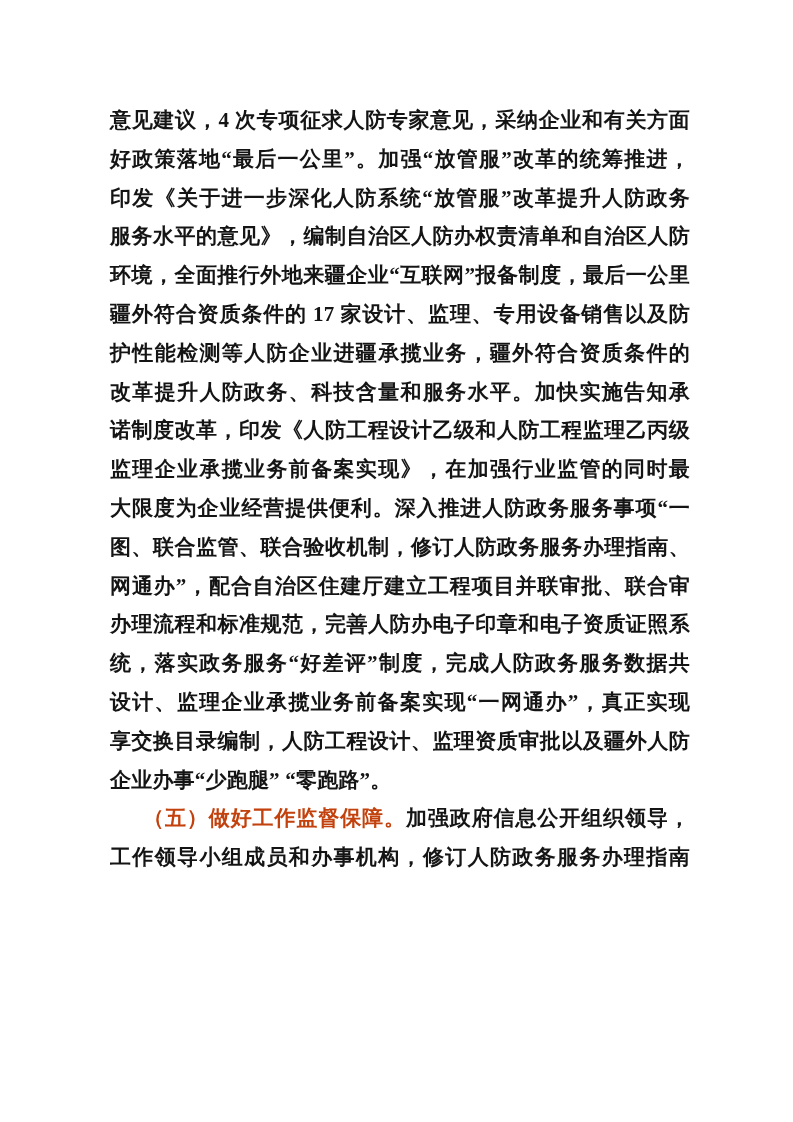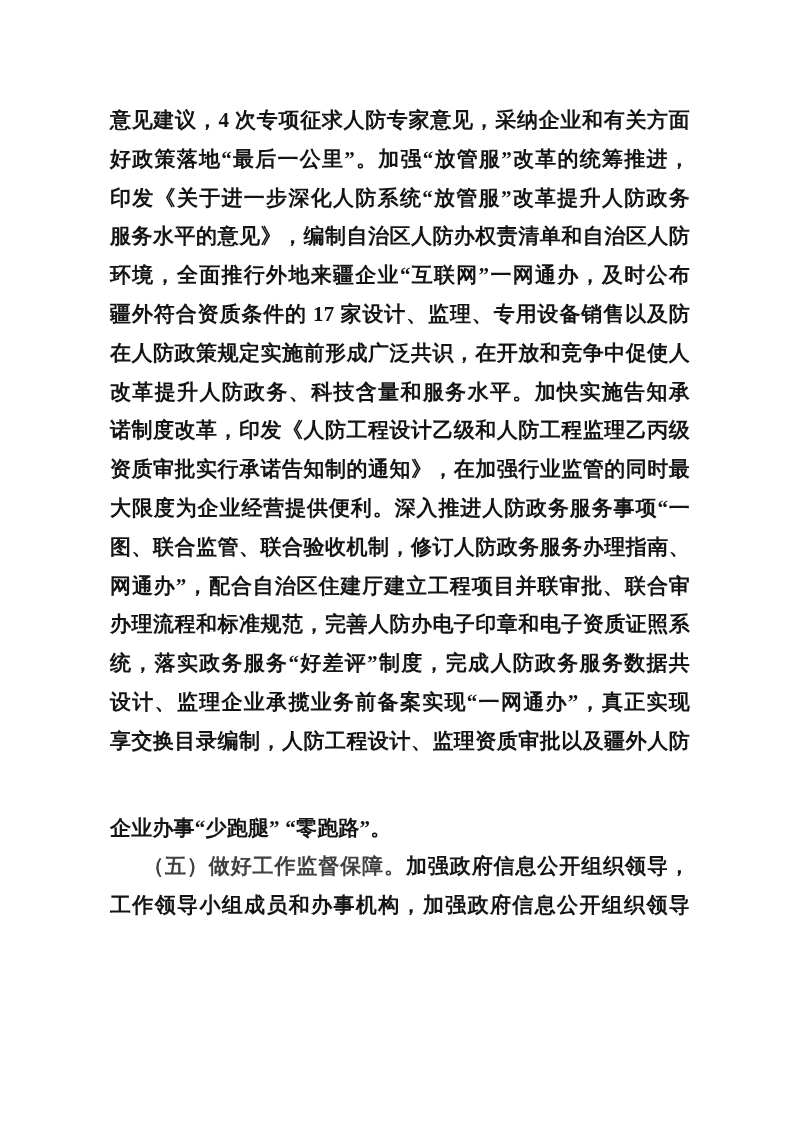--- a/index.html
+++ b/index.html
@@ -28,29 +28,28 @@
     color: #141414;
     font-weight: bold;
     letter-spacing: 0.2px;
     text-align: justify;
     text-align-last: justify;
     text-justify: inter-character;
   }
   .line.no-fill {
     text-align: left;
     text-align-last: left;
-    margin-top: 48px;
   }
   .line.indent {
     padding-left: 33px;
   }
   .seg-heading {
     font-family: Liberation Serif, serif;
     font-weight: 900;
-    color: #404040;
+    color: #c2410c;
   }
   .page-number {
     position: absolute;
     left: 664px;
     top: 983px;
     width: 30px;
     text-align: center;
     font-size: 16px;
     line-height: 22px;
     color: #1a1a1a;
@@ -59,31 +58,31 @@
 </style>
 </head>
 <body>
 
 <div class="doc-page">
   <div class="text-block">
     <div class="line"><span>意见建议，4 次专项征求人防专家意见，采纳企业和有关方面</span></div>
     <div class="line"><span>好政策落地“最后一公里”。加强“放管服”改革的统筹推进，</span></div>
     <div class="line"><span>印发《关于进一步深化人防系统“放管服”改革提升人防政务</span></div>
     <div class="line"><span>服务水平的意见》，编制自治区人防办权责清单和自治区人防</span></div>
-    <div class="line"><span>环境，全面推行外地来疆企业“互联网”一网通办，及时公布</span></div>
+    <div class="line"><span>环境，全面推行外地来疆企业“互联网”报备制度，最后一公里</span></div>
     <div class="line"><span>疆外符合资质条件的 17 家设计、监理、专用设备销售以及防</span></div>
-    <div class="line"><span>在人防政策规定实施前形成广泛共识，在开放和竞争中促使人</span></div>
+    <div class="line"><span>护性能检测等人防企业进疆承揽业务，疆外符合资质条件的</span></div>
     <div class="line"><span>改革提升人防政务、科技含量和服务水平。加快实施告知承</span></div>
     <div class="line"><span>诺制度改革，印发《人防工程设计乙级和人防工程监理乙丙级</span></div>
-    <div class="line"><span>资质审批实行承诺告知制的通知》，在加强行业监管的同时最</span></div>
+    <div class="line"><span>监理企业承揽业务前备案实现》，在加强行业监管的同时最</span></div>
     <div class="line"><span>大限度为企业经营提供便利。深入推进人防政务服务事项“一</span></div>
     <div class="line"><span>图、联合监管、联合验收机制，修订人防政务服务办理指南、</span></div>
     <div class="line"><span>网通办”，配合自治区住建厅建立工程项目并联审批、联合审</span></div>
     <div class="line"><span>办理流程和标准规范，完善人防办电子印章和电子资质证照系</span></div>
     <div class="line"><span>统，落实政务服务“好差评”制度，完成人防政务服务数据共</span></div>
     <div class="line"><span>设计、监理企业承揽业务前备案实现“一网通办”，真正实现</span></div>
     <div class="line"><span>享交换目录编制，人防工程设计、监理资质审批以及疆外人防</span></div>
     <div class="line no-fill"><span>企业办事“少跑腿” “零跑路”。</span></div>
     <div class="line indent"><span class="seg-heading">（五）做好工作监督保障。</span><span>加强政府信息公开组织领导，</span></div>
-    <div class="line"><span>工作领导小组成员和办事机构，加强政府信息公开组织领导</span></div>
+    <div class="line"><span>工作领导小组成员和办事机构，修订人防政务服务办理指南</span></div>
   </div>
   <div class="page-number">3</div>
 </div>
 
 </body></html>

